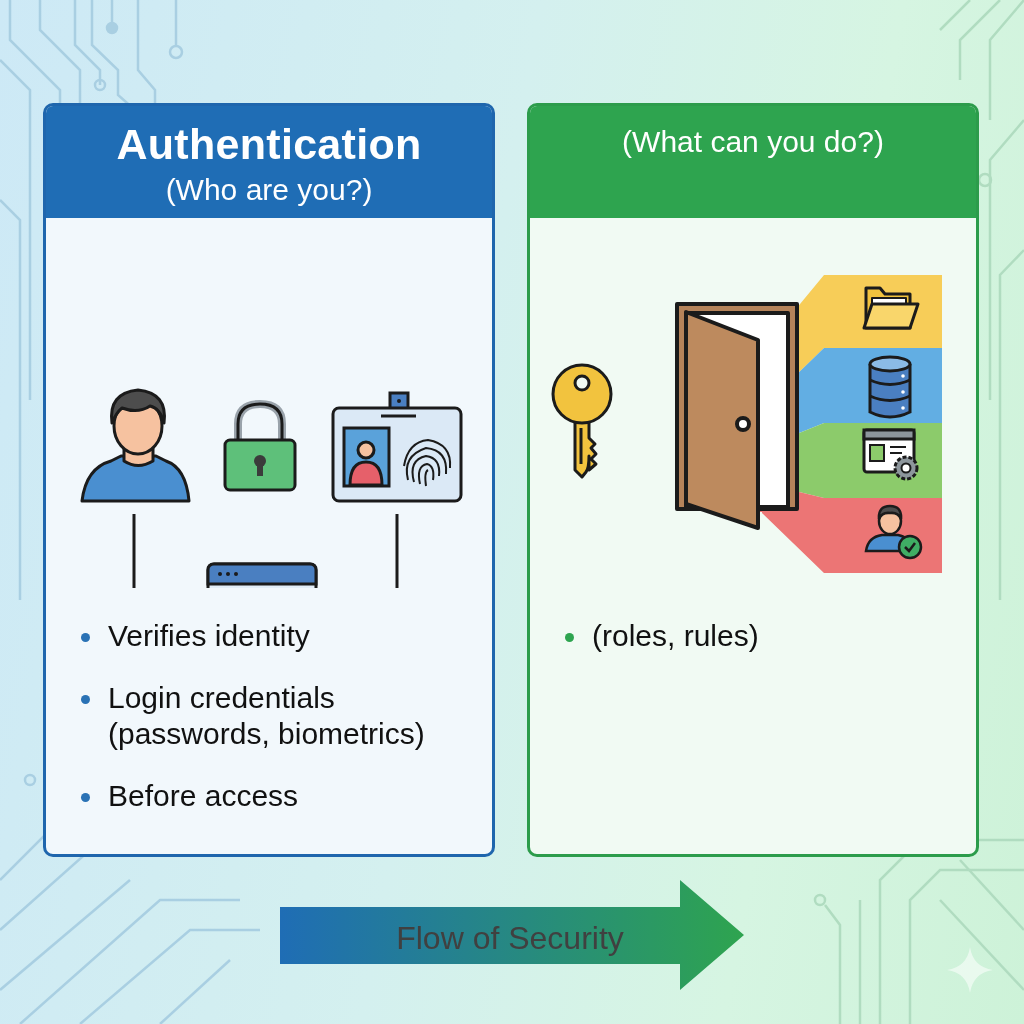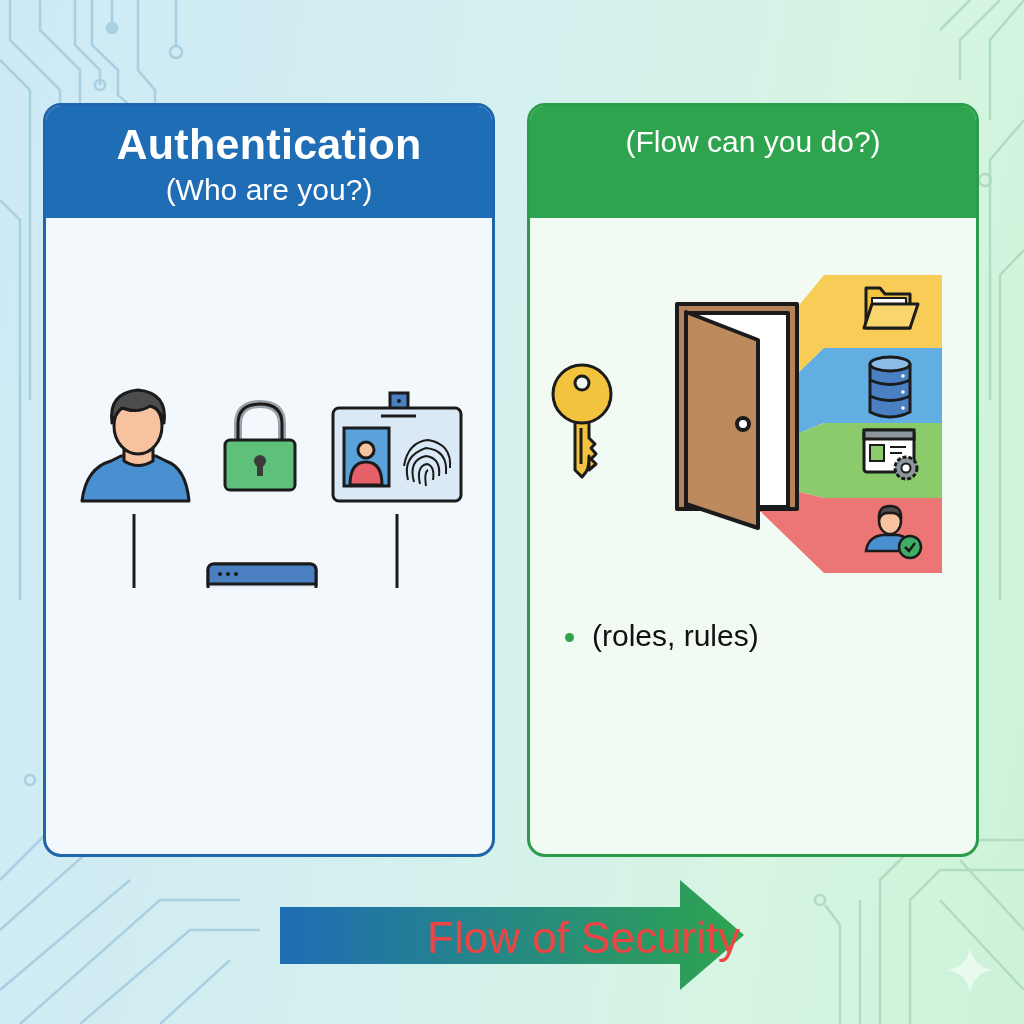--- a/index.html
+++ b/index.html
@@ -4,21 +4,21 @@
 <style>
   html, body { margin:0; padding:0; }
   body {
     width:1024px; height:1024px; overflow:hidden; position:relative;
     background: linear-gradient(100deg, #cde9f6 0%, #d4f0ef 45%, #d6f5e2 75%, #cdf2d8 100%);
     font-family: "Liberation Sans", "DejaVu Sans", sans-serif;
   }
   .circuit { position:absolute; left:0; top:0; width:1024px; height:1024px; }
   .panel {
     position:absolute; top:103px; width:452px; height:754px;
-    border-radius:18px; overflow:hidden; box-sizing:border-box;
+    border-radius:10px; overflow:hidden; box-sizing:border-box;
   }
   .panel.auth { left:43px; border:3px solid #1f66ad; background:#f2f8fc; }
   .panel.authz { left:527px; border:3px solid #2c9c4b; background:#f1faf3; }
   .panel-header {
     height:112px; box-sizing:border-box; text-align:center; color:#fff;
     padding-top:14px;
   }
   .auth .panel-header { background:#1f6db5; }
   .authz .panel-header { background:#2ea44f; }
   .panel-title { font-size:43px; font-weight:bold; line-height:48px; letter-spacing:0.3px; }
@@ -32,22 +32,22 @@
   .bullets li .dot {
     position:absolute; left:5px; top:15px; width:9px; height:9px; border-radius:50%;
   }
   .auth .dot { background:#2a72b5; }
   .authz .dot { background:#2ea44f; }
   .bullets .sub { display:block; }
   .flow {
     position:absolute; left:280px; top:880px; width:464px; height:112px;
   }
   .flow-label {
-    position:absolute; left:0; top:38px; width:460px; text-align:right;
-    color:#ef4444; font-size:44px; line-height:40px;
+    position:absolute; left:0; top:38px; width:460px; text-align:center;
+    color:#404040; font-size:32px; line-height:40px;
   }
   .sparkle { position:absolute; left:945px; top:945px; width:50px; height:50px; }
 </style>
 </head>
 <body>
 
 <svg class="circuit" viewBox="0 0 1024 1024" fill="none" stroke-width="2.5">
   <g stroke="#a9cfe2">
     <path d="M10 0 L10 40 L60 90 L60 200"></path>
     <path d="M40 0 L40 30 L80 70 L80 110"></path>
@@ -139,25 +139,30 @@
       <circle cx="174" cy="356" r="2" fill="#1b1b1b" stroke="none"></circle>
       <circle cx="182" cy="356" r="2" fill="#1b1b1b" stroke="none"></circle>
       <circle cx="190" cy="356" r="2" fill="#1b1b1b" stroke="none"></circle>
       <path d="M188 405 L200 418 L226 388" fill="none" stroke="#1b1b1b" stroke-width="13" stroke-linecap="round" stroke-linejoin="round"></path>
       <path d="M188 405 L200 418 L226 388" fill="none" stroke="#4a7fc1" stroke-width="7" stroke-linecap="round" stroke-linejoin="round"></path>
       <circle cx="256" cy="434" r="22" fill="#3fae64"></circle>
       <path d="M245 434 L253 442 L267 427" fill="none" stroke="#1b1b1b" stroke-width="3.5"></path>
     </g>
   </svg>
 
+  <ul class="bullets">
+    <li><span class="dot"></span><span>Verifies identity</span></li>
+    <li><span class="dot"></span><span>Login credentials</span><span class="sub">(passwords, biometrics)</span></li>
+    <li><span class="dot"></span><span>Before access</span></li>
+  </ul>
 </div>
 
 <div class="panel authz">
   <div class="panel-header">
-    <div class="panel-subtitle">(Flow can you do?)</div>
+    <div class="panel-subtitle">(What can you do?)</div>
   </div>
 
   <svg class="illus" viewBox="0 0 446 370">
 
     <g stroke="#1b1b1b" stroke-width="3" stroke-linejoin="round">
       <path d="M59 196 L59 220 L65 226 L61 230 L66 236 L61 241 L66 246 L59 252 L59 238 Q59 250 56 254 L52 259 L45 252 L45 196 Z" fill="#f2c33e"></path>
       <circle cx="52" cy="176" r="29" fill="#f2c33e"></circle>
       <circle cx="52" cy="165" r="7" fill="#f1faf3"></circle>
       <line x1="51" y1="210" x2="51" y2="246"></line>
     </g>

